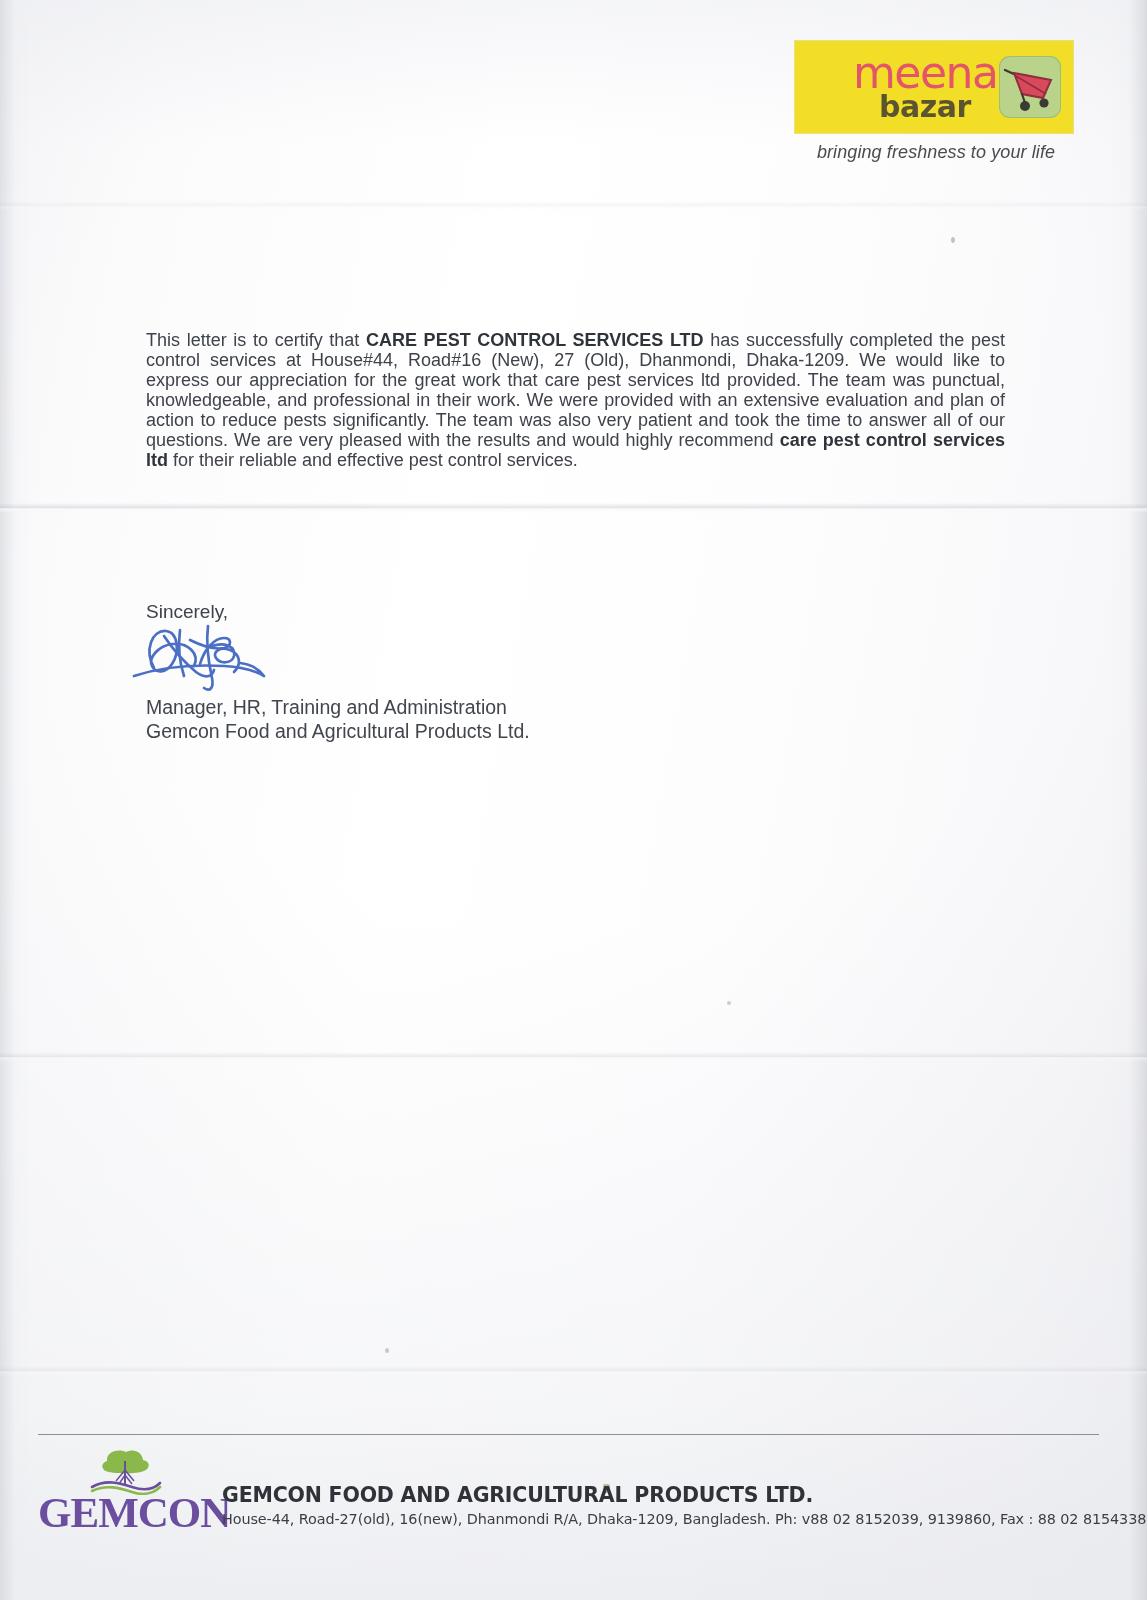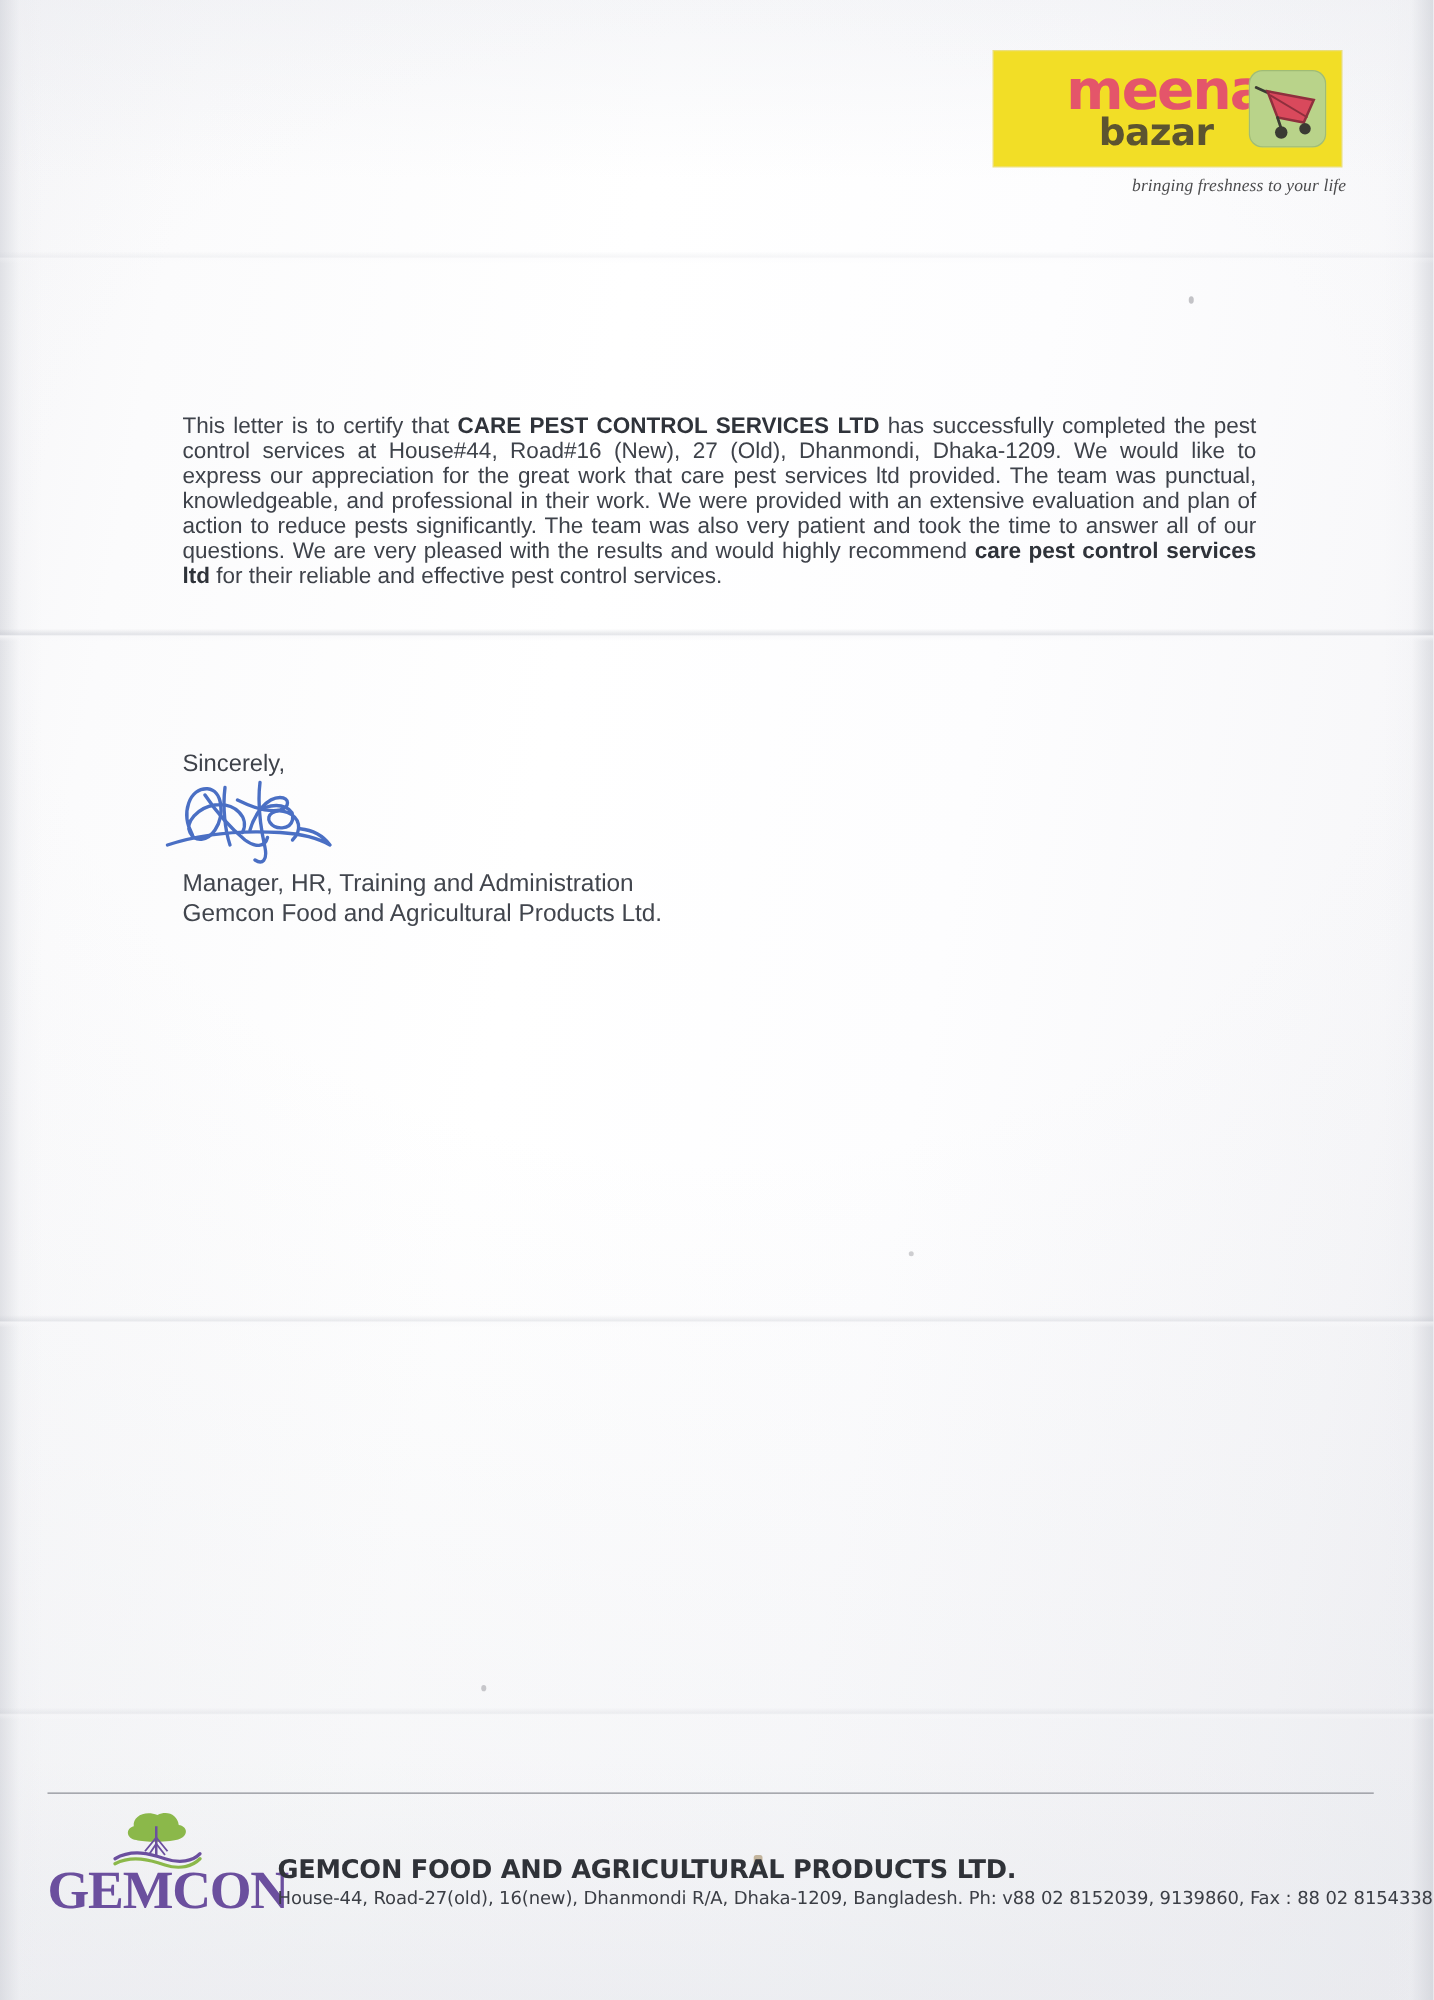--- a/index.html
+++ b/index.html
@@ -72,21 +72,21 @@
   }
   .logo-words {
     position: relative;
     margin-left: 58px;
     line-height: 1;
     text-align: left;
   }
   .logo-meena {
     display: block;
     font-family: "DejaVu Sans", sans-serif;
-    font-weight: bold;
+    font-weight: normal;
     font-size: 44px;
     letter-spacing: -1.5px;
     color: #e4556a;
     line-height: 0.95;
   }
   .logo-bazar {
     display: block;
     font-family: "DejaVu Sans", sans-serif;
     font-weight: bold;
     font-size: 30px;
@@ -101,24 +101,24 @@
     top: 15px;
     width: 62px;
     height: 62px;
     background: #b9d38a;
     border-radius: 11px;
     box-shadow: inset 0 0 0 1px rgba(140,170,100,0.55);
   }
   .cart-badge svg { display: block; }
   .tagline {
     margin-top: 9px;
-    text-align: right;
-    font-family: Liberation Serif, serif;
+    text-align: center;
+    font-family: Liberation Sans, sans-serif;
     font-style: italic;
-    font-size: 14px;
+    font-size: 18px;
     color: #4b4b4d;
     letter-spacing: 0.1px;
     white-space: nowrap;
   }
 
   
   .letter-title {
     position: absolute;
     top: 196px;
     left: 0;

